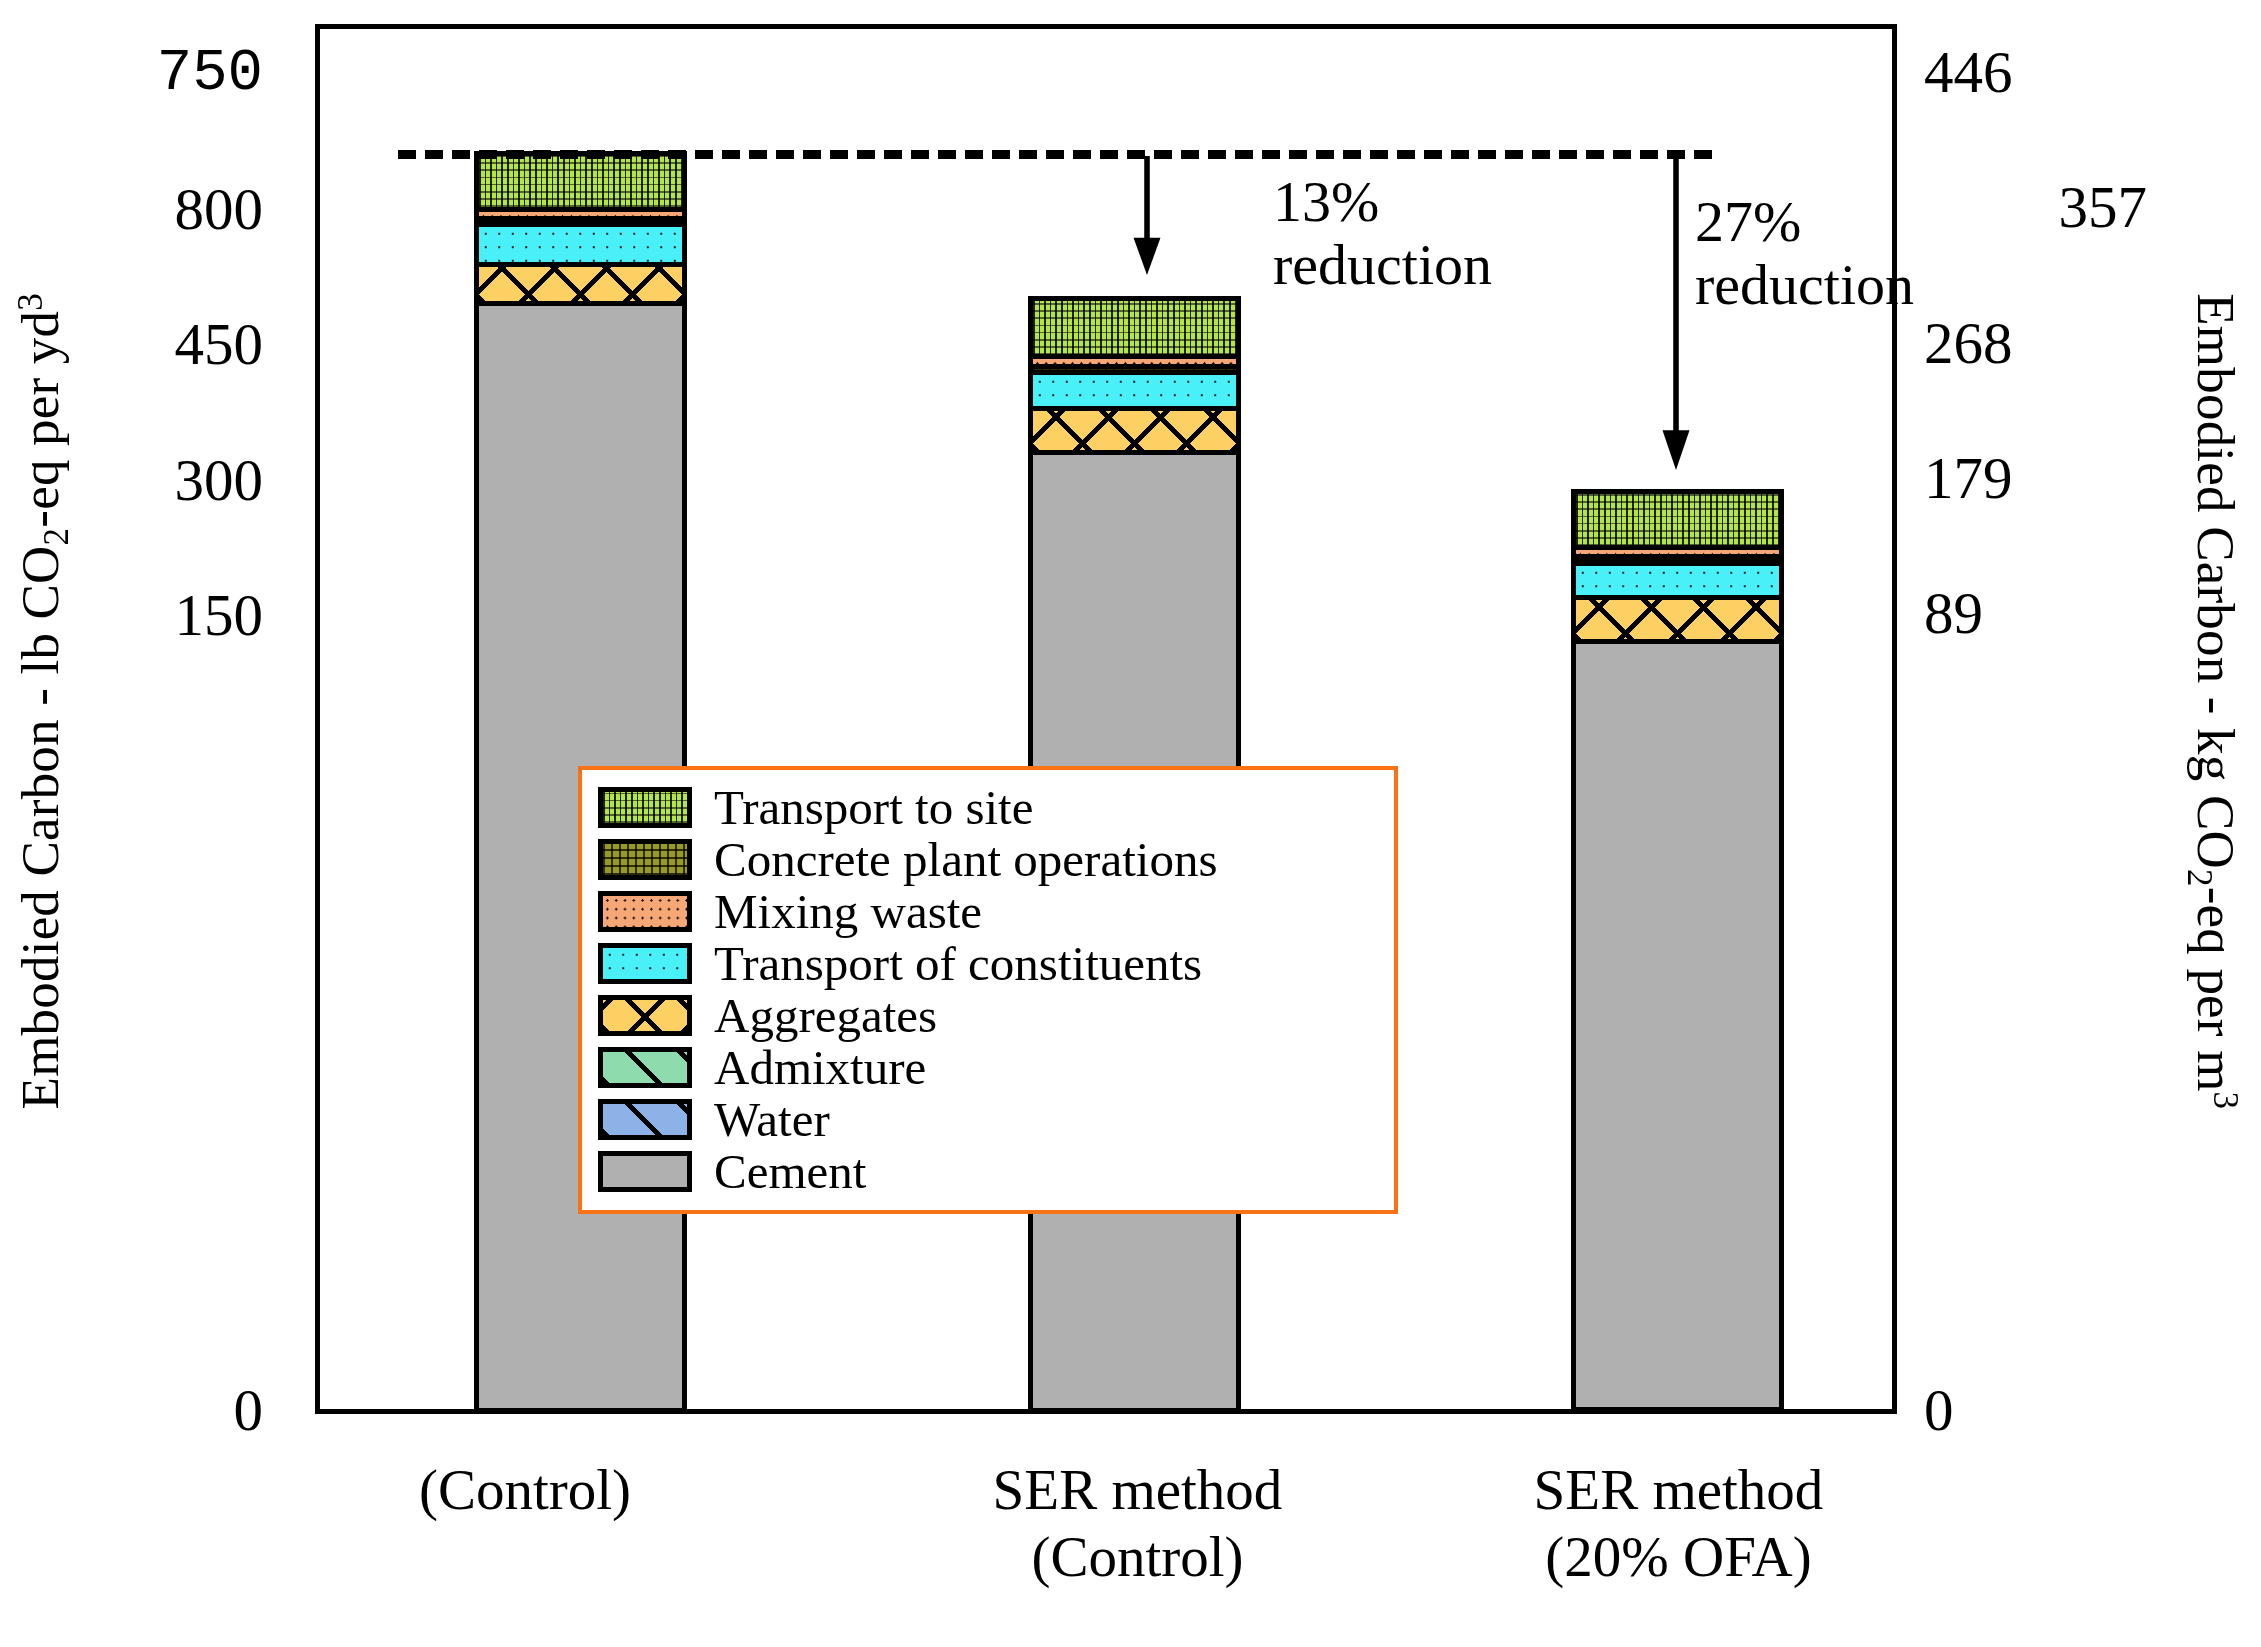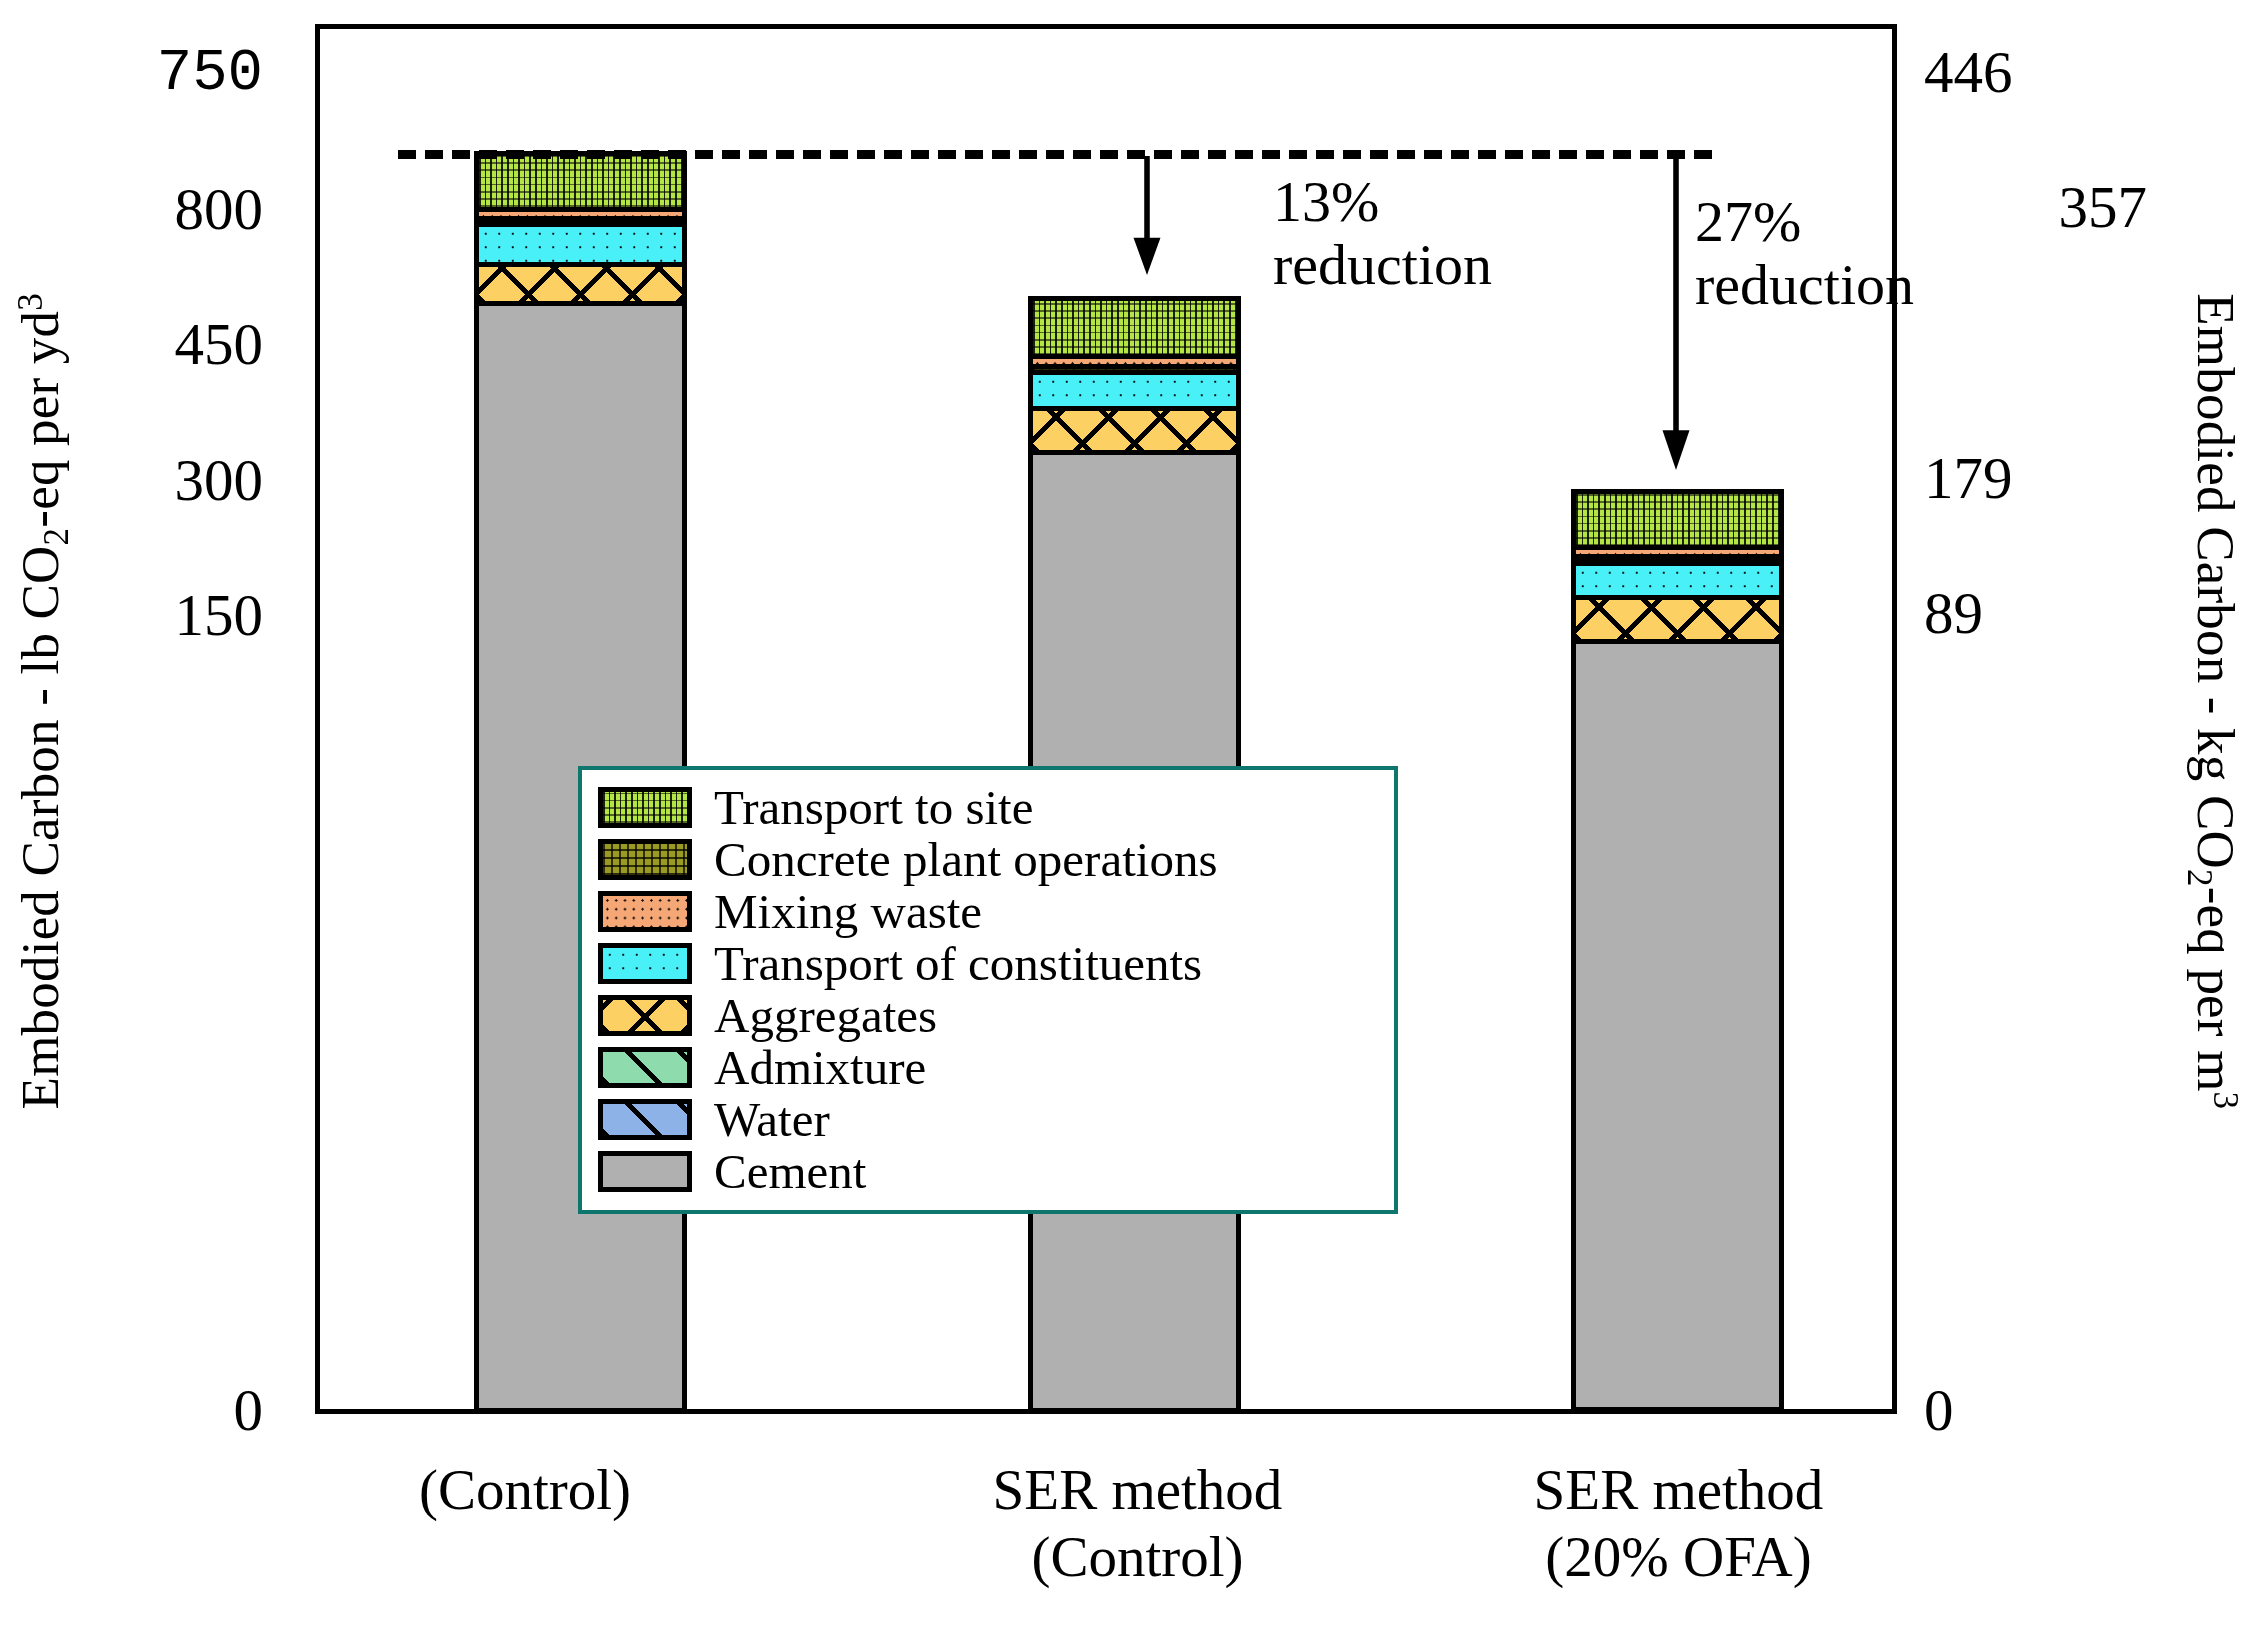--- a/index.html
+++ b/index.html
@@ -76,21 +76,21 @@
   }
   .f-water{
     background-color:#8cb2e8;
     background-image:repeating-linear-gradient(45deg,#000 0 4.8px,transparent 4.8px 37px);
   }
   .f-cement{background-color:#b0b0b0;}
 
   
   #legend{
     position:absolute;left:578px;top:766px;width:820px;
-    background:#fff;border:4px solid #0f766e;box-sizing:border-box;
+    background:#fff;border:4px solid #f97316;box-sizing:border-box;
     padding:11px 16px 12.7px 16px;
   }
   .legend-row{display:flex;align-items:center;height:52px;}
   .legend-swatch{
     width:94px;height:41px;border:5.6px solid #000;box-sizing:border-box;flex:0 0 auto;
   }
   .legend-label{font-size:49px;margin-left:22px;white-space:nowrap;line-height:1;}
 
   
   #dashed-line{
@@ -120,20 +120,21 @@
 
   <div class="ylab" style="left:48px;top:40px;width:215px;font-family:Liberation Mono, monospace;">750</div>
   <div class="ylab" style="left:48px;top:175px;width:215px;">800</div>
   <div class="ylab" style="left:48px;top:310px;width:215px;">450</div>
   <div class="ylab" style="left:48px;top:446px;width:215px;">300</div>
   <div class="ylab" style="left:48px;top:581px;width:215px;">150</div>
   <div class="ylab" style="left:48px;top:1376px;width:215px;">0</div>
 
   <div class="ylab right" style="left:1924px;top:38px;width:223px;">446</div>
   <div class="ylab right" style="left:1924px;top:173px;width:223px;text-align:right;">357</div>
+  <div class="ylab right" style="left:1924px;top:309px;width:223px;">268</div>
   <div class="ylab right" style="left:1924px;top:444px;width:223px;">179</div>
   <div class="ylab right" style="left:1924px;top:579px;width:223px;">89</div>
   <div class="ylab right" style="left:1924px;top:1376px;width:223px;">0</div>
 
   <div class="tick major" style="left:315px;top:75px;"></div>
   <div class="tick minor" style="left:315px;top:142px;"></div>
   <div class="tick major" style="left:315px;top:210px;"></div>
   <div class="tick minor" style="left:315px;top:278px;"></div>
   <div class="tick major" style="left:315px;top:345px;"></div>
   <div class="tick minor" style="left:315px;top:413px;"></div>

